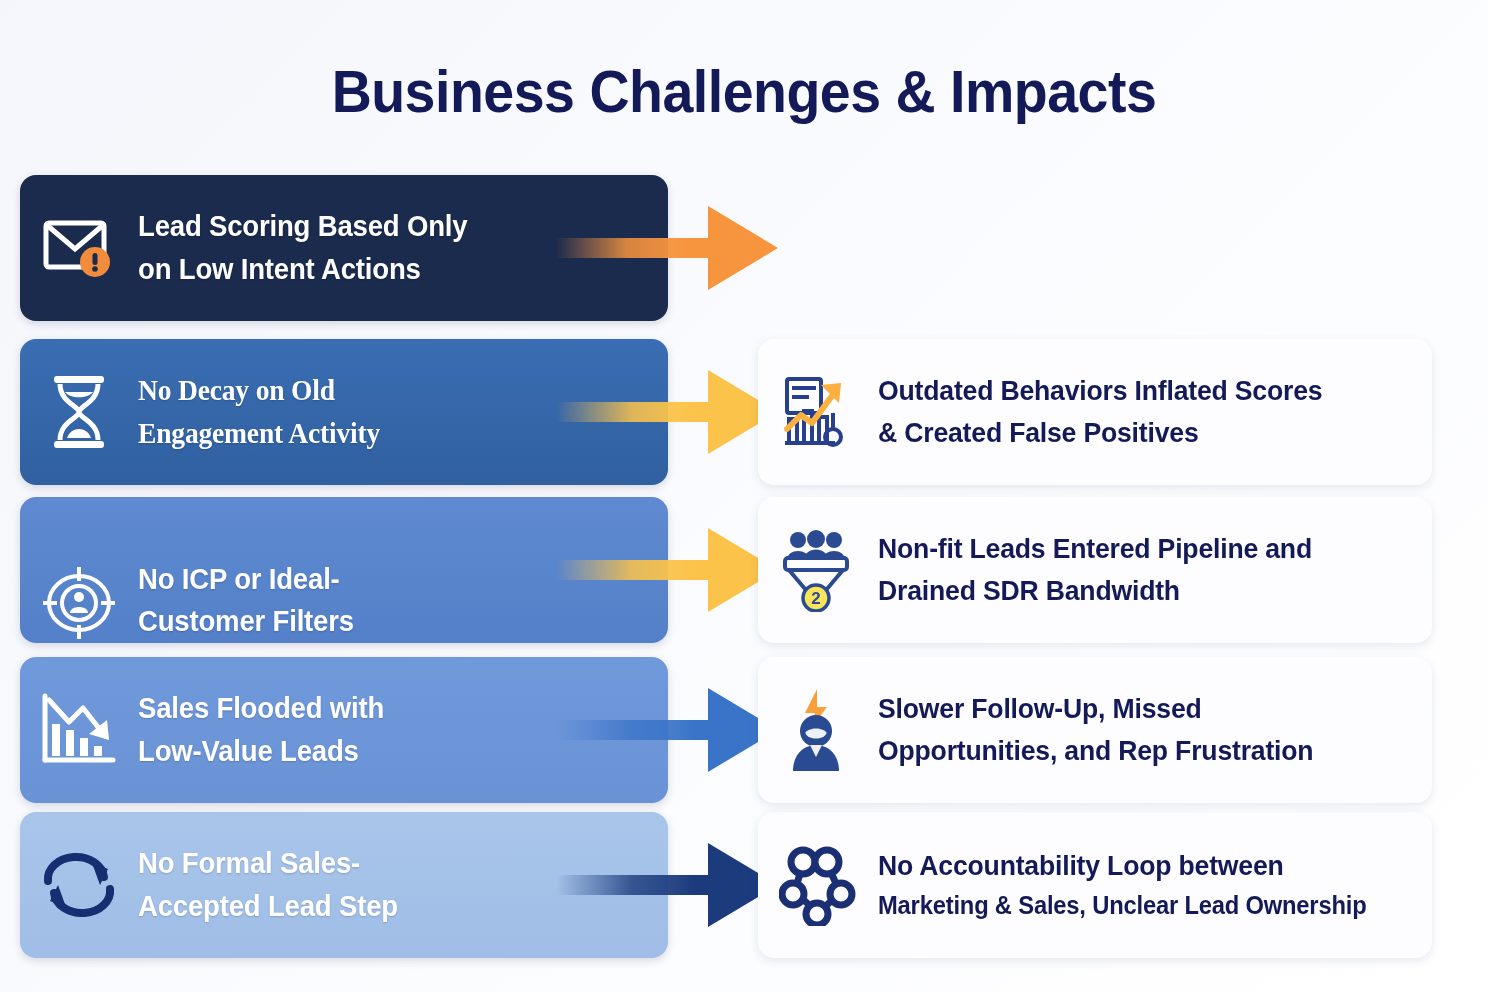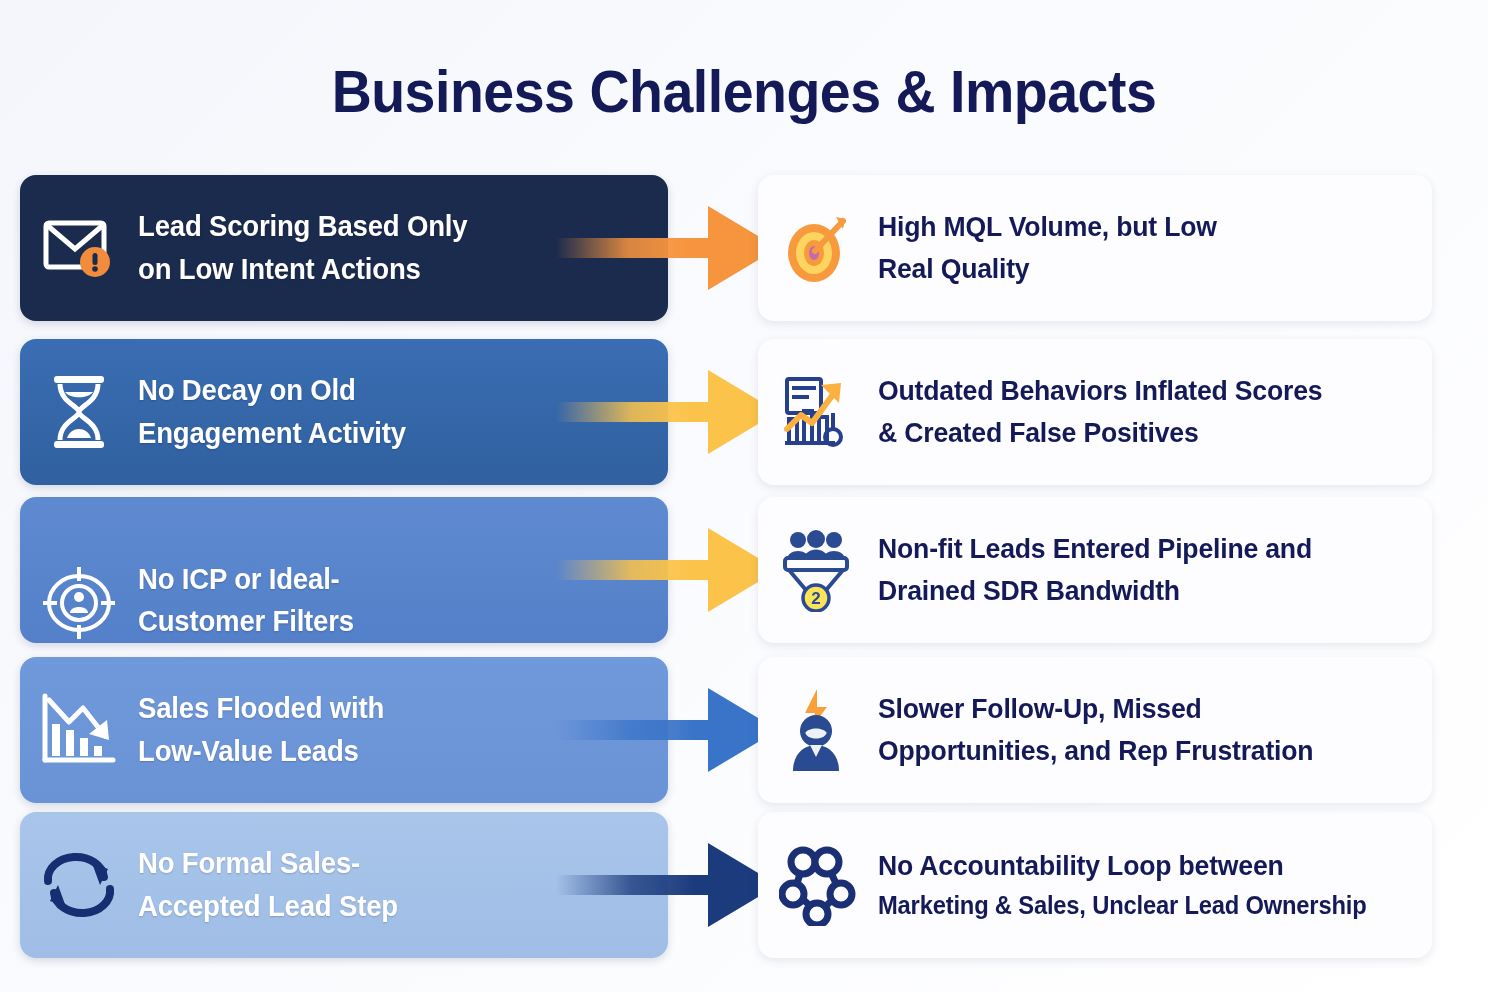--- a/index.html
+++ b/index.html
@@ -82,41 +82,24 @@
       <defs>
         <linearGradient id="g1" x1="0" y1="0" x2="1" y2="0">
           <stop offset="0%" stop-color="#f7943e" stop-opacity="0"></stop>
           <stop offset="32%" stop-color="#f7943e" stop-opacity=".85"></stop>
           <stop offset="60%" stop-color="#f7943e" stop-opacity="1"></stop>
         </linearGradient>
       </defs>
       <path d="M0 38 H152 V6 L222 48 L152 90 V58 H0 Z" fill="url(#g1)"></path>
     </svg>
 
-    <div class="imp">
-      <div class="ic">
-        <svg width="74" height="74" viewBox="0 0 74 74">
-          <ellipse cx="33" cy="42" rx="26" ry="29" fill="#f79a3e"></ellipse>
-          <ellipse cx="33" cy="42" rx="18" ry="21" fill="#fcd45e"></ellipse>
-          <ellipse cx="33" cy="42" rx="10" ry="13" fill="#f79a3e"></ellipse>
-          <ellipse cx="33" cy="42" rx="5" ry="7" fill="#c46bb0"></ellipse>
-          <path d="M34 40 L62 10" stroke="#f79a3e" stroke-width="6" stroke-linecap="round" fill="none"></path>
-          <path d="M55 6 L64 8 L62 18 Z" fill="#f79a3e"></path>
-          <path d="M46 20 L52 23 L49 30 Z" fill="#f79a3e"></path>
-        </svg>
-      </div>
-      <div class="tx">
-        <span>High MQL Volume, but Low</span><br>
-        <span>Real Quality</span>
-      </div>
-    </div>
   </div>
 
   <div class="row r2">
-    <div class="chal" style="background:linear-gradient(180deg,#3a6db3,#30609f);">
+    <div class="chal" style="background:linear-gradient(180deg,#3a6db3,#30609f);font-family:Liberation Serif, serif;">
       <div class="ic">
         <svg width="70" height="80" viewBox="0 0 70 80">
           <rect x="10" y="4" width="50" height="7" rx="3" fill="#fff"></rect>
           <rect x="10" y="69" width="50" height="7" rx="3" fill="#fff"></rect>
           <path d="M16 12 C16 30 35 34 35 40 C35 34 54 30 54 12" fill="none" stroke="#fff" stroke-width="5"></path>
           <path d="M16 68 C16 50 35 46 35 40 C35 46 54 50 54 68" fill="none" stroke="#fff" stroke-width="5"></path>
           <path d="M21 20 C26 27 44 27 49 20 Z" fill="#fff"></path>
           <path d="M23 66 C27 54 43 54 47 66 Z" fill="#fff"></path>
         </svg>
       </div>

